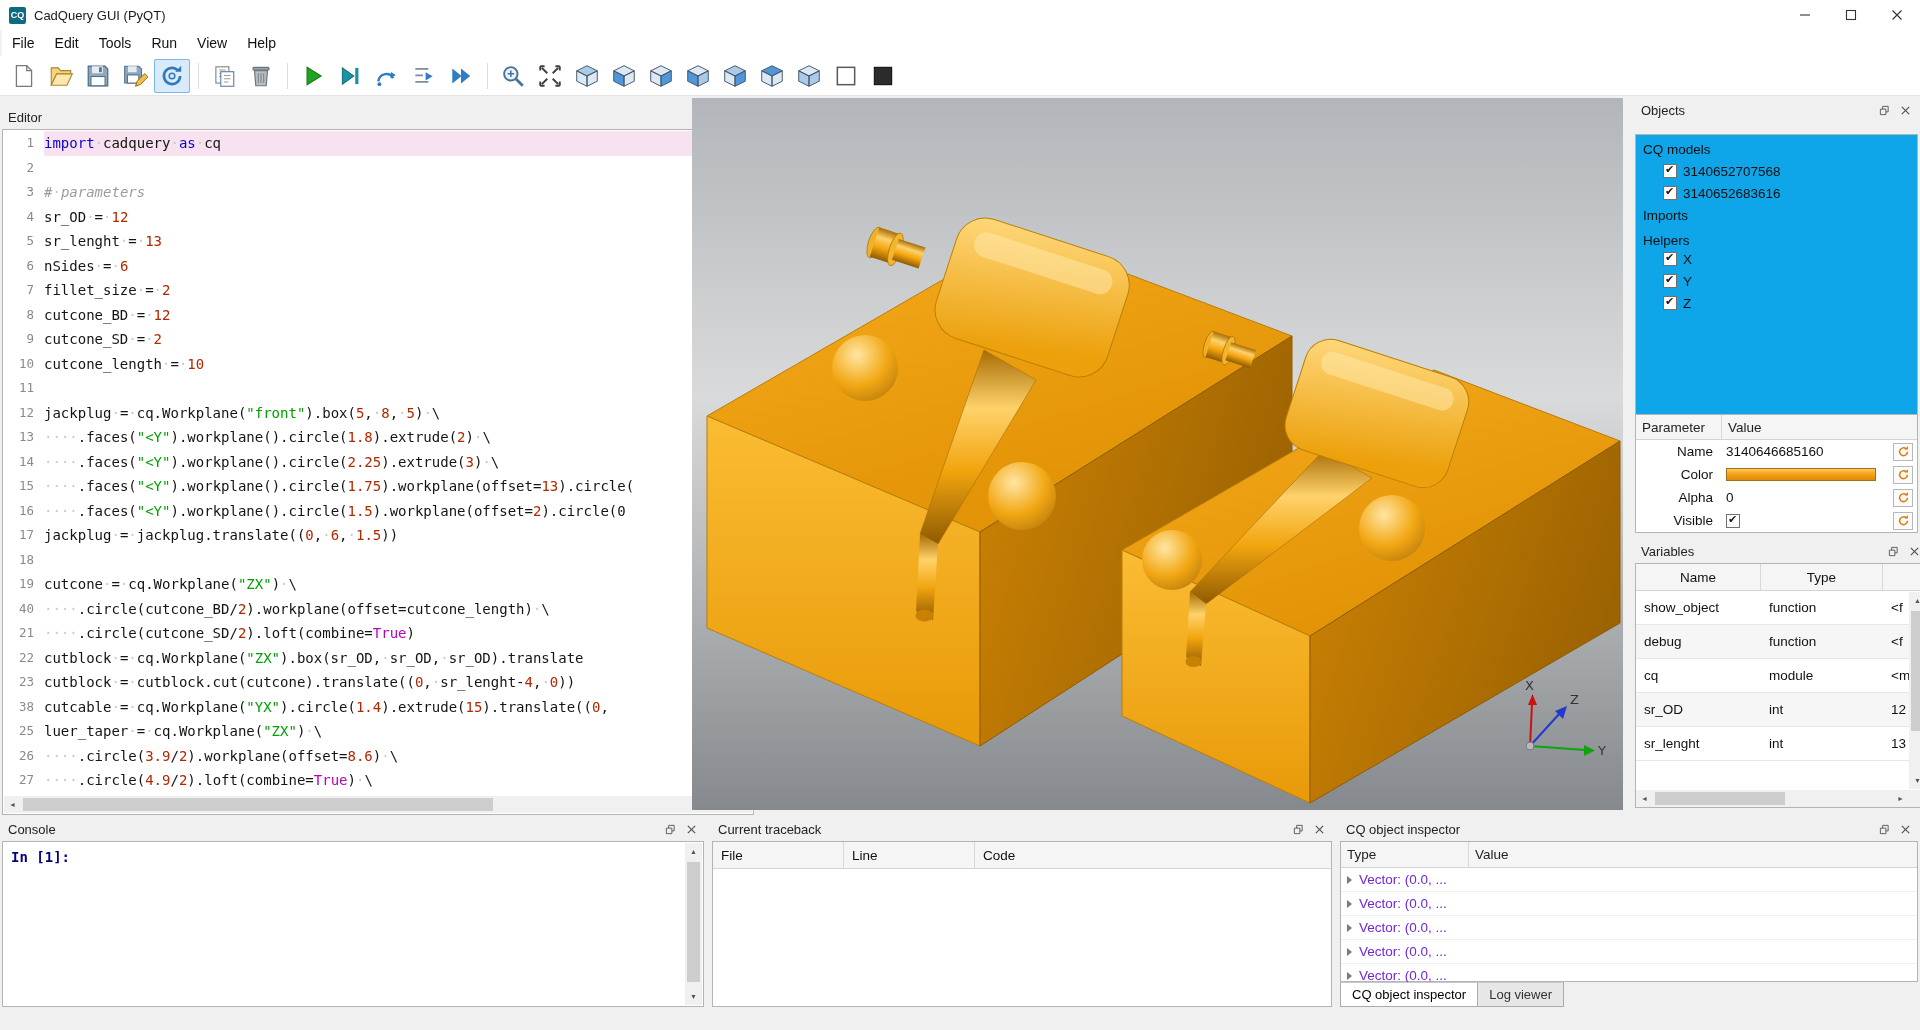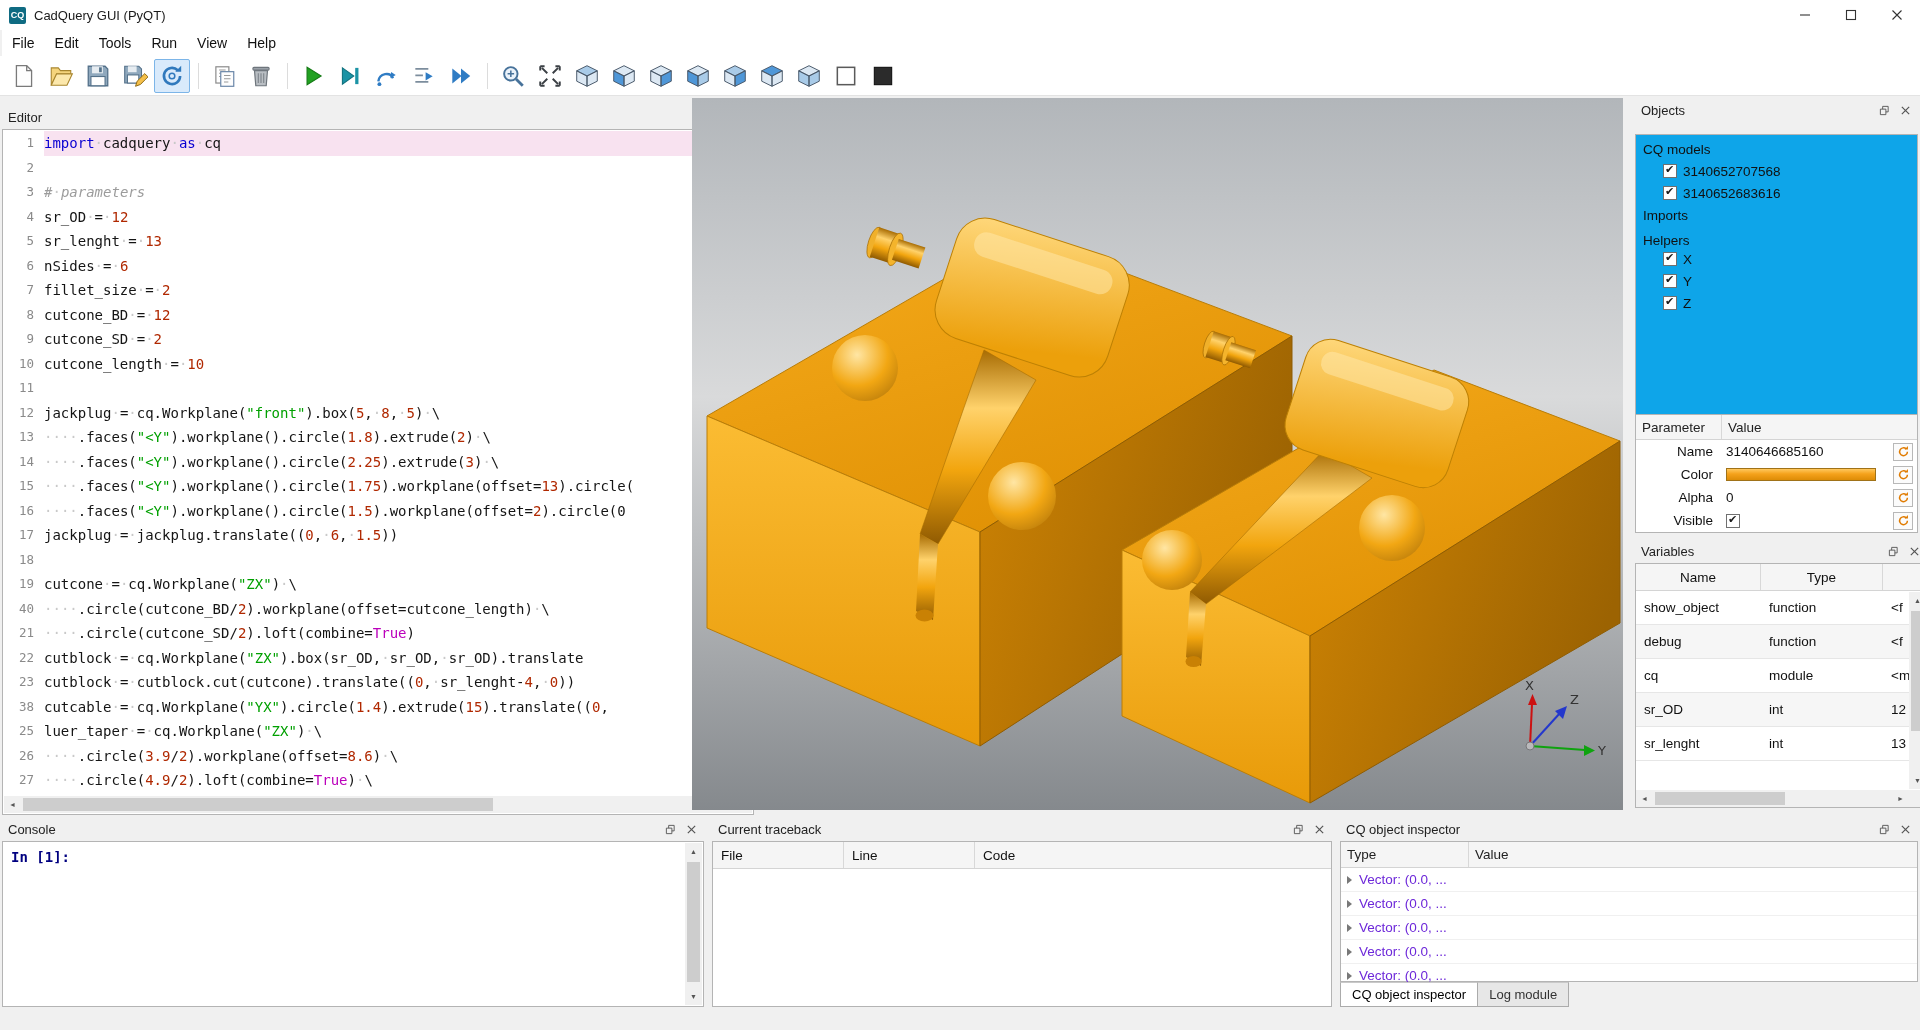--- a/index.html
+++ b/index.html
@@ -827,17 +827,17 @@
             <span class="insp-text">Vector: (0.0, ...</span>
           </div>
           <div class="insp-row">
             <span class="tri"></span>
             <span class="insp-text">Vector: (0.0, ...</span>
           </div>
         </div>
     </div>
     <div class="btabs">
         <div class="btab act">CQ object inspector</div>
-        <div class="btab">Log module</div>
+        <div class="btab">Log viewer</div>
       </div>
   </div>
 
 </div>
 
 </body></html>

